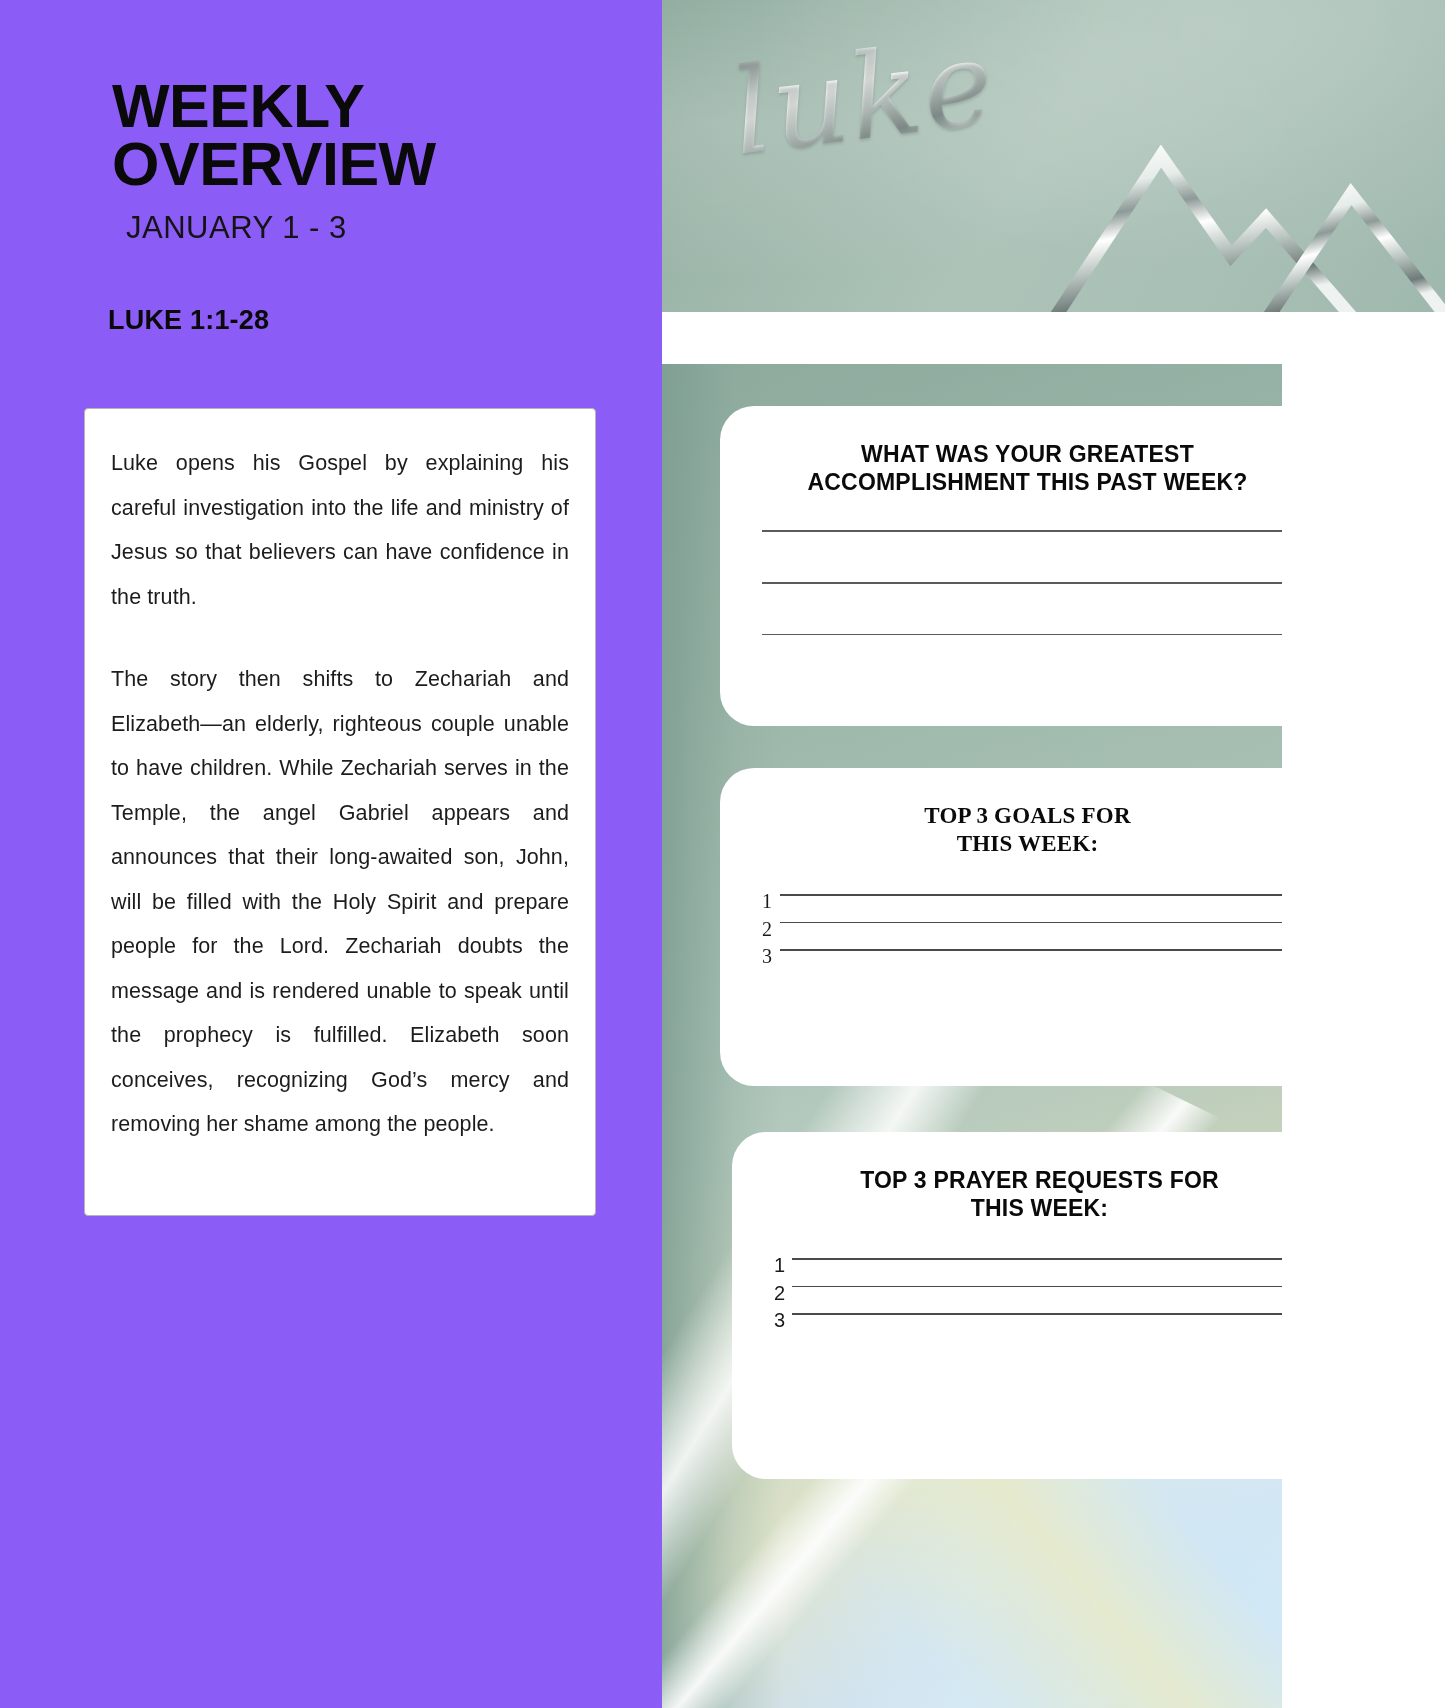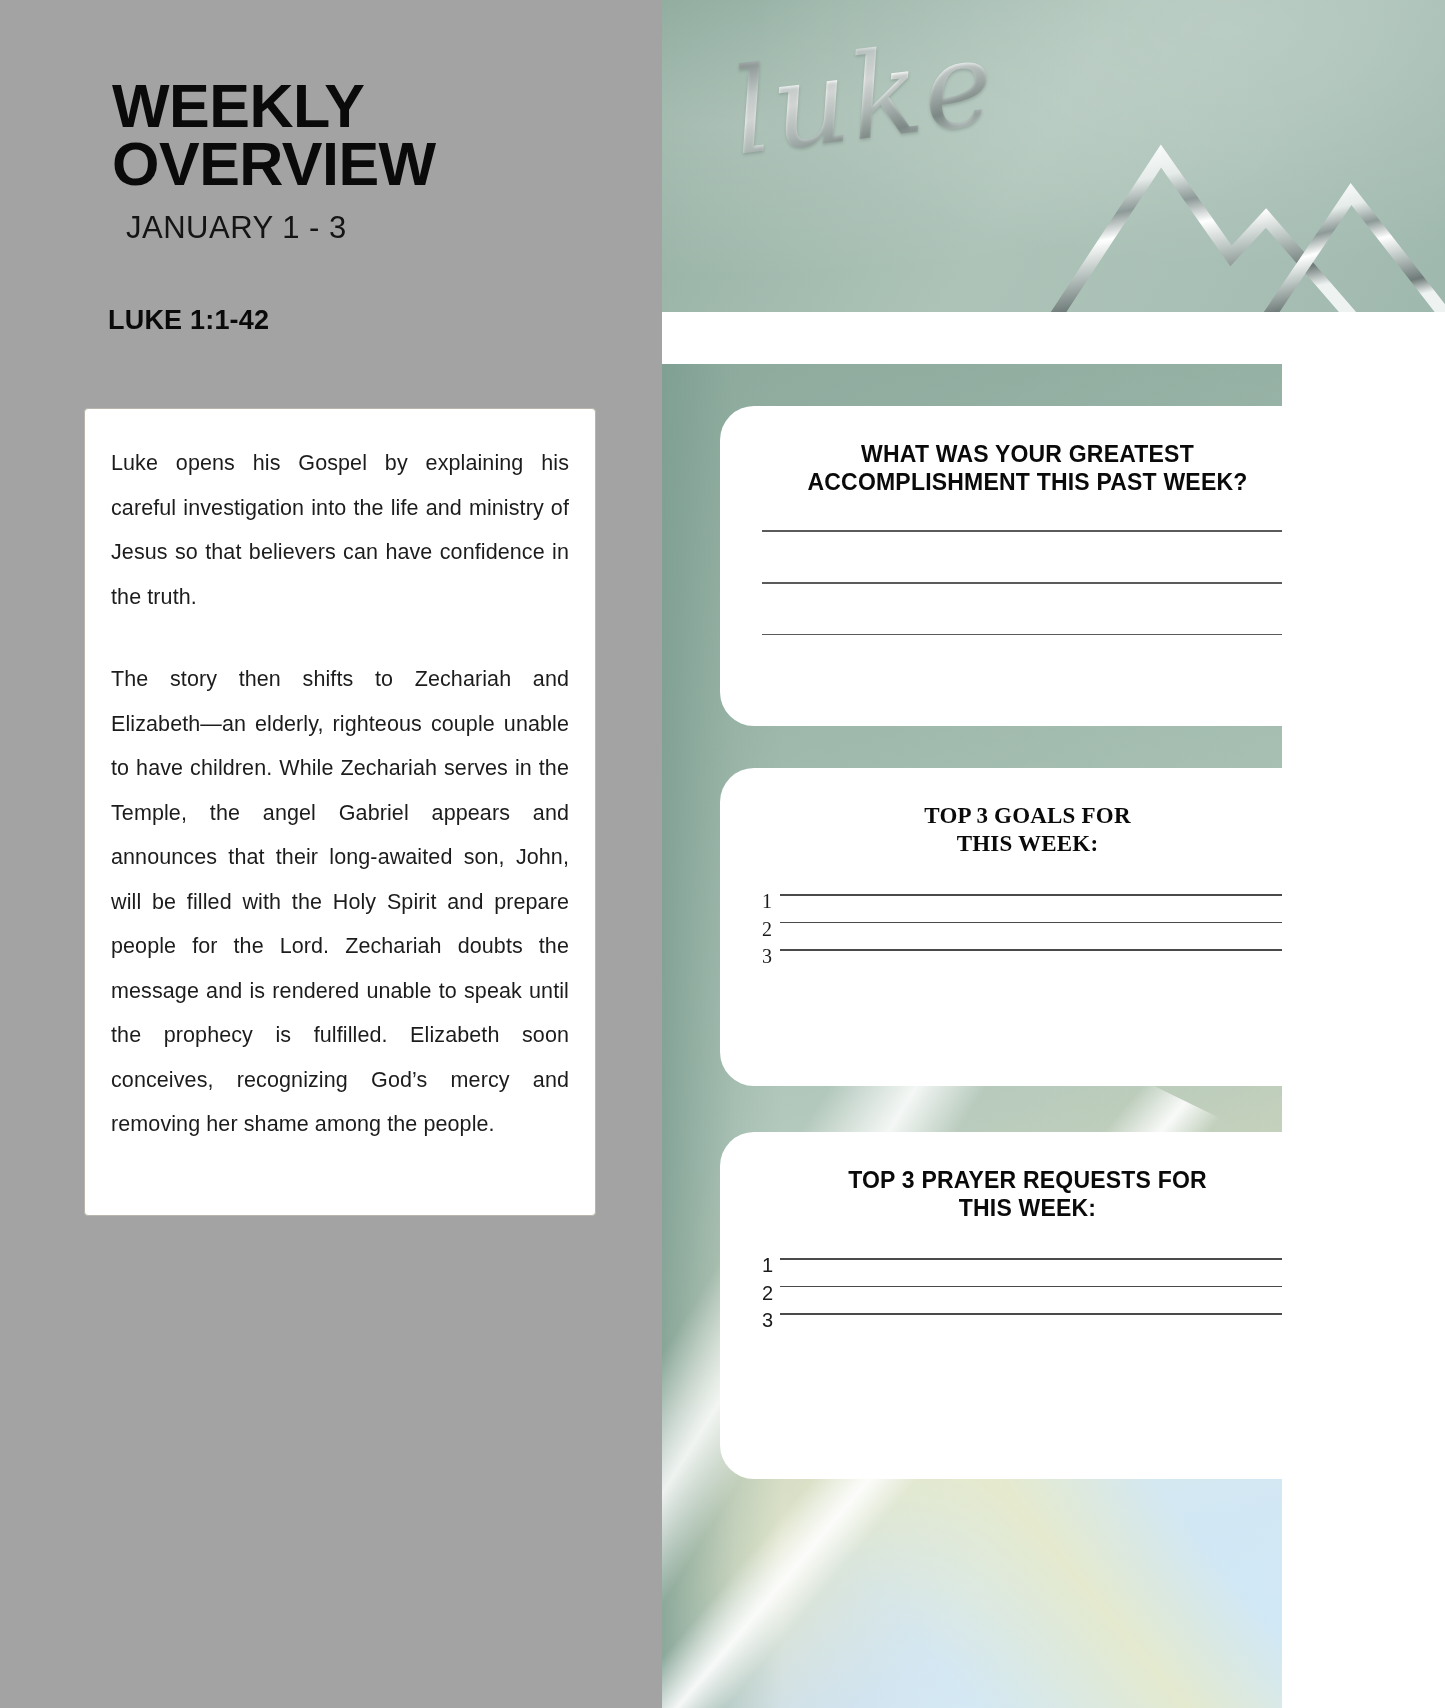--- a/index.html
+++ b/index.html
@@ -19,21 +19,21 @@
     overflow: hidden;
     background: #ffffff;
   }
 
   
   .left-col {
     position: absolute;
     left: 0; top: 0;
     width: 662px;
     height: 1708px;
-    background: #a3a3a3;
+    background: #8b5cf6;
   }
 
   .title-block {
     position: absolute;
     left: 112px;
     top: 78px;
     width: 520px;
   }
   .title-main {
     font-size: 61px;
@@ -236,21 +236,21 @@
     height: 320px;
   }
   .card-goals {
     left:  58px;
     top:   404px;
     width: 615px;
     height: 318px;
     font-family: Liberation Serif, serif;
   }
   .card-prayer {
-    left:  58px;
+    left:  70px;
     top:   768px;
     width: 615px;
     height: 347px;
   }
 
   .plain-lines {
     margin-top: 34px;
   }
   .plain-line {
     height: 1.8px;
@@ -287,21 +287,21 @@
 
 <div class="page">
 
   <div class="left-col">
 
     <div class="title-block">
       <h1 class="title-main"><span>WEEKLY</span><br><span>OVERVIEW</span></h1>
       <div class="title-sub">JANUARY 1 - 3</div>
     </div>
 
-    <div class="passage-ref">LUKE 1:1-42</div>
+    <div class="passage-ref">LUKE 1:1-28</div>
 
     <div class="summary-card">
       <p>Luke opens his Gospel by explaining his careful investigation into the life and ministry of Jesus so that believers can have confidence in the truth.</p>
       <p class="second">The story then shifts to Zechariah and Elizabeth—an elderly, righteous couple unable to have children. While Zechariah serves in the Temple, the angel Gabriel appears and announces that their long-awaited son, John, will be filled with the Holy Spirit and prepare people for the Lord. Zechariah doubts the message and is rendered unable to speak until the prophecy is fulfilled. Elizabeth soon conceives, recognizing God’s mercy and removing her shame among the people.</p>
     </div>
 
   </div>
 
   <div class="right-col">
 

